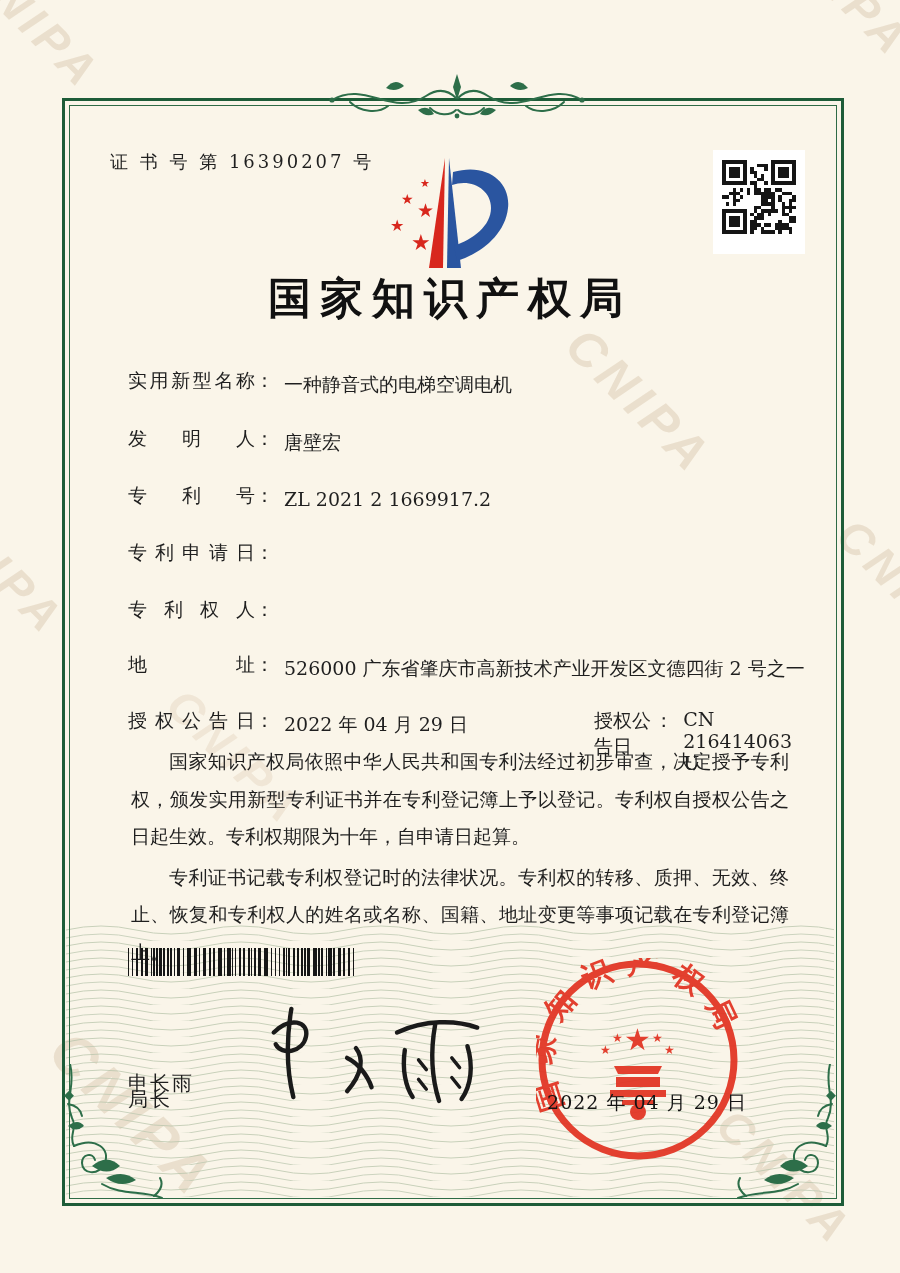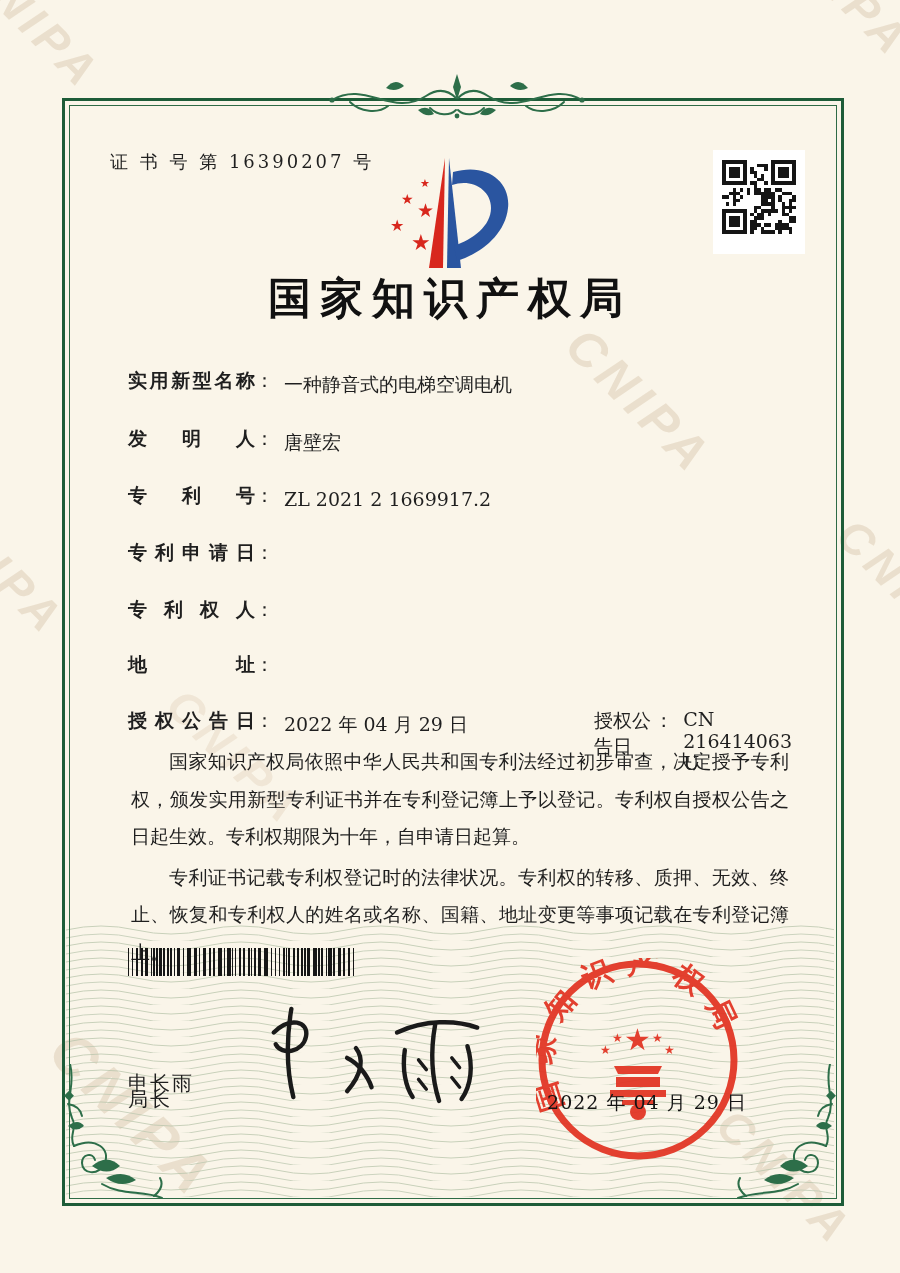--- a/index.html
+++ b/index.html
@@ -33,21 +33,21 @@
   .cert-no{position:absolute; left:110px; top:150px; font-size:18px; letter-spacing:3px; z-index:5;}
   .qr-patch{position:absolute; left:713px; top:150px; width:92px; height:104px; background:#ffffff; z-index:5;}
   .qr{position:absolute; left:9px; top:10px; width:74px; height:74px;}
   .qr div{position:absolute; background:#151515;}
   .logo{position:absolute; left:375px; top:154px; width:150px; height:122px; z-index:5;}
   .doc-title{
     position:absolute; left:0; top:270px; width:900px; text-align:center;
     font-size:43px; font-weight:bold; letter-spacing:9px; z-index:5; color:#111;
   }
   .frow{position:absolute; left:128px; font-size:19px; z-index:5; display:flex; align-items:flex-start;}
-  .flabel{display:inline-block; width:127px; text-align:justify; text-align-last:justify; flex:none;font-weight:bold;}
+  .flabel{display:inline-block; width:127px; text-align:justify; text-align-last:justify; flex:none;}
   .fcolon{flex:none; margin-right:10px;}
   .fvalue{display:inline-block; max-width:528px; line-height:33px;}
   .grant-right{position:absolute; left:466px; top:0; display:flex; font-size:19px;}
   .grant-right .glabel{margin-right:0;}
   .paras{position:absolute; left:128px; top:740px; width:664px; font-size:19px;
          line-height:37.5px; text-align:justify; z-index:5;}
   .paras p{margin:3px; text-indent:2em;}
   .barcode{position:absolute; left:128px; top:948px; width:232px; height:28px; z-index:5; display:flex;}
   .barcode i{display:block; height:100%;}
   .director{position:absolute; left:128px; font-size:20px; z-index:6; letter-spacing:2px;}
@@ -317,20 +317,21 @@
     <span class="flabel">专利申请日</span>
       <span class="fcolon">：</span>
   </div>
   <div class="frow" style="top:597px;">
     <span class="flabel">专利权人</span>
       <span class="fcolon">：</span>
   </div>
   <div class="frow" style="top:652px;">
     <span class="flabel">地址</span>
       <span class="fcolon">：</span>
+      <span class="fvalue">526000 广东省肇庆市高新技术产业开发区文德四街 2 号之一</span>
   </div>
 
   <div class="frow" style="top:708px; width:664px;">
     <span class="flabel">授权公告日</span>
       <span class="fcolon">：</span>
       <span class="fvalue">2022 年 04 月 29 日</span>
     <span class="grant-right">
       <span class="glabel">授权公告日</span>
         <span class="fcolon">：</span>
         <span>CN 216414063 U</span>

